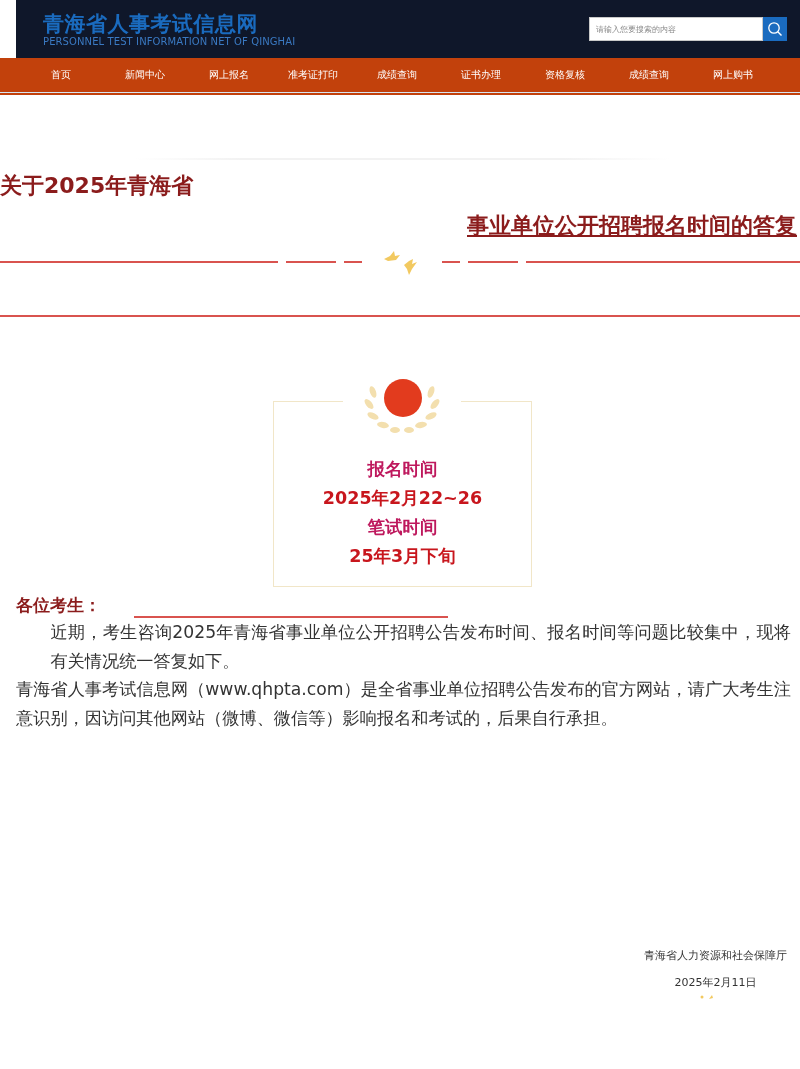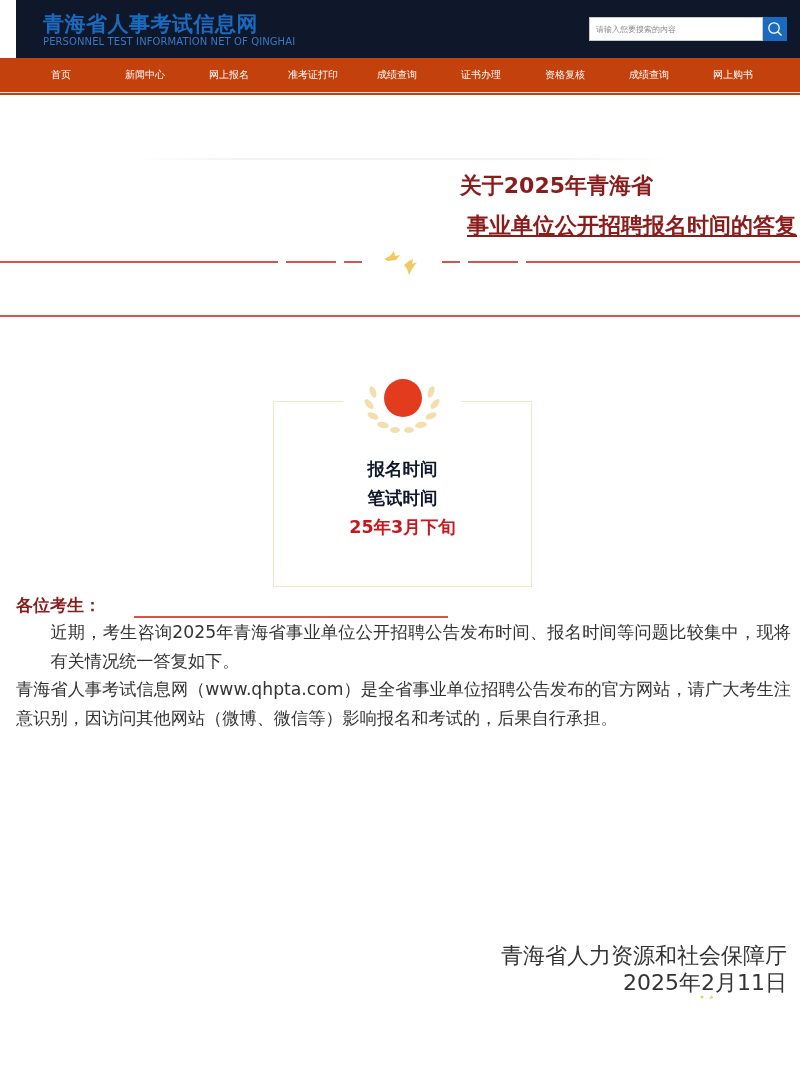--- a/index.html
+++ b/index.html
@@ -16,45 +16,45 @@
   .search-btn { width: 24px; height: 24px; background: #1a6bbf; border: none; display: flex; align-items: center; justify-content: center; cursor: pointer; }
 
   .nav { position: absolute; left: 0; top: 58px; width: 800px; height: 37px; background: #c2410c; font-family: Liberation Mono, monospace; }
   .nav-inner { display: flex; height: 34px; align-items: center; padding-left: 19px; }
   .nav-item { font-size: 10px; color: #fff; width: 84px; text-align: center; cursor: pointer; }
   .nav-line { position: absolute; left: 0; top: 34px; width: 800px; height: 1px; background: #d7e5f2; }
 
   .title-wrap { position: absolute; left: 0; top: 158px; width: 800px; text-align: center; }
   .title-top-line { position: absolute; left: 135px; top: 0; width: 535px; height: 2px; background: linear-gradient(90deg, #fff, #f2f2f2 20%, #f2f2f2 80%, #fff); }
   .title-line { font-size: 22px; font-weight: bold; color: #8b1c1c; line-height: 26px; }
-  .title-l1 { position: absolute; left: 0; top: 15px; width: 653px; text-align: right; }
+  .title-l1 { position: absolute; left: 0; top: 15px; width: 653px; text-align: left; }
   .title-l2 { position: absolute; left: 0; top: 55px; width: 797px; text-align: right; text-decoration: underline; }
 
   .divider { position: absolute; left: 0; top: 261px; width: 800px; height: 2px; }
   .seg { position: absolute; top: 0; height: 2px; background: #d9534f; }
   .doves { position: absolute; left: 376px; top: 247px; width: 52px; height: 30px; }
   .hr2 { position: absolute; left: 0; top: 315px; width: 800px; height: 2px; background: #d9534f; }
 
   .notice-title { position: absolute; left: 0; top: 345px; width: 800px; text-align: center; font-size: 21px; font-weight: bold; color: #222; margin-top: 39px; }
   .notice-box { position: absolute; left: 273px; top: 401px; width: 259px; height: 186px; border: 1px solid #f1e6c8; }
   .notice-badge-bg { position: absolute; left: 343px; top: 376px; width: 118px; height: 66px; background: #fff; }
   .laurel { position: absolute; left: 355px; top: 372px; width: 94px; height: 66px; }
   .sun { position: absolute; left: 384px; top: 379px; width: 38px; height: 38px; border-radius: 50%; background: #e23b1e; }
   .notice-lines { position: absolute; left: 273px; top: 455px; width: 259px; text-align: center; }
   .nl { font-size: 17.5px; font-weight: bold; line-height: 29px; }
-  .nl.dark { color: #0f172a; text-align: center; }
+  .nl.dark { color: #be185d; text-align: center; }
   .nl.red { color: #c8161d; }
 
   .body { position: absolute; left: 16px; top: 592px; width: 775px; }
   .greet { font-size: 17px; font-weight: bold; color: #8b1c1c; line-height: 26px; position: relative; }
   .greet-underline { position: absolute; left: 118px; top: 24px; width: 314px; height: 2px; background: #d9534f; }
   .para { font-size: 17.2px; color: #333; line-height: 28.5px; text-align: justify; }
   .indent { padding-left: 2em; }
   .red-bold { color: #e8333b; font-weight: bold; }
-  .sign { position: absolute; right: 13px; top: 942px; text-align: right; font-size: 22px; color: #333; line-height: 27px; }
+  .sign { position: absolute; right: 13px; top: 942px; text-align: center; font-size: 11px; color: #333; line-height: 27px; }
   .tiny-doves { position: absolute; left: 697px; top: 993px; width: 20px; height: 8px; }
 </style>
 </head>
 <body>
 
 <div class="header">
   <div class="logo">
     <div class="logo-title">青海省人事考试信息网</div>
     <div class="logo-sub">PERSONNEL TEST INFORMATION NET OF QINGHAI</div>
   </div>
@@ -118,20 +118,21 @@
     <ellipse cx="80" cy="32" rx="3" ry="6" transform="rotate(40 80 32)"></ellipse>
     <ellipse cx="76" cy="44" rx="3" ry="6" transform="rotate(65 76 44)"></ellipse>
     <ellipse cx="66" cy="53" rx="3" ry="6" transform="rotate(80 66 53)"></ellipse>
     <ellipse cx="54" cy="58" rx="3" ry="5" transform="rotate(90 54 58)"></ellipse>
   </g>
 </svg>
 <div class="sun"></div>
 
 <div class="notice-lines">
   <div class="nl dark">报名时间</div>
+  <div class="nl red">2025年2月22~26</div>
   <div class="nl dark">笔试时间</div>
   <div class="nl red">25年3月下旬</div>
 </div>
 
 <div class="body">
   <div class="greet">
     <span>各位考生：</span>
     <div class="greet-underline"></div>
   </div>
   <p class="para indent">近期，考生咨询2025年青海省事业单位公开招聘公告发布时间、报名时间等问题比较集中，现将有关情况统一答复如下。</p>

